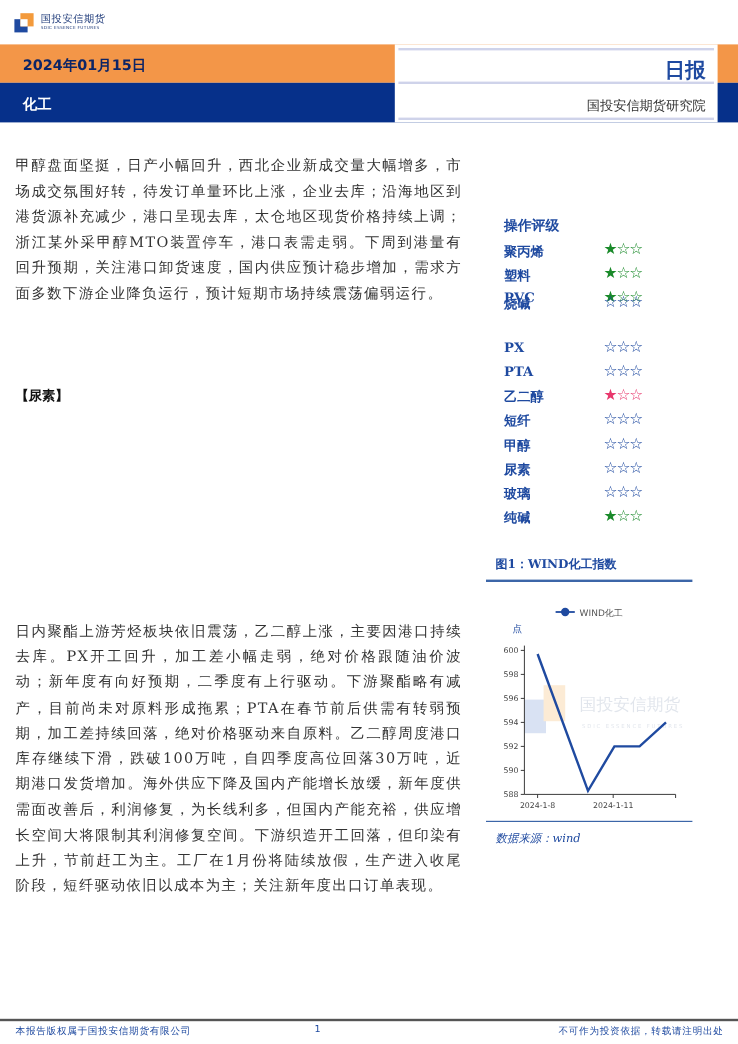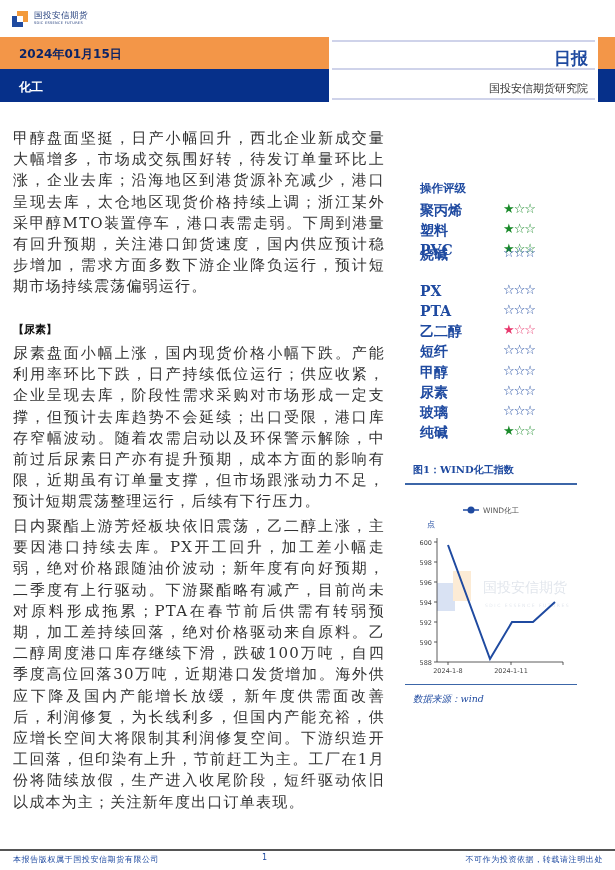--- a/index.html
+++ b/index.html
@@ -16,25 +16,25 @@
   .band-blue { position:absolute; left:0; top:69px; width:615px; height:33px; background:#06308a; }
   .band-date { position:absolute; left:19px; top:46px; font-size:12px; font-weight:bold; color:#0c2466; }
   .band-sector { position:absolute; left:19px; top:79px; font-size:12px; font-weight:bold; color:#fff; }
   .hdr-box { position:absolute; left:329px; top:37px; width:269px; height:65px; background:#fff; }
   .hdr-line { position:absolute; left:3px; width:263px; height:2px; background:#cfd3ea; }
   .hdr-title { position:absolute; right:10px; top:10px; font-size:17px; font-weight:bold; color:#1f4aa0; }
   .hdr-inst { position:absolute; right:10px; top:44px; font-size:11px; color:#333; }
 
   .section { position:absolute; left:13px; width:372px; font-family:"DejaVu Serif", serif; }
   .sec-head { font-size:11px; font-weight:bold; color:#111; margin-bottom:6px; }
-  .sec-body { font-size:15px; line-height:21.2px; color:#333; letter-spacing:1.2px; text-align:justify; }
+  .sec-body { font-size:12px; line-height:21.2px; color:#333; letter-spacing:1.2px; text-align:justify; }
 
   .rating-title { position:absolute; left:420px; top:181px; font-size:11.5px; font-weight:bold; color:#1f4aa0; font-family:"DejaVu Serif", serif;text-align:right; }
   .rating-row { position:absolute; left:420px; height:20px; width:160px; }
-  .rating-name { position:absolute; left:0; top:0; font-size:14px; font-weight:bold; color:#1f4aa0; font-family:"DejaVu Serif", serif; }
+  .rating-name { position:absolute; left:0; top:0; font-size:11px; font-weight:bold; color:#1f4aa0; font-family:"DejaVu Serif", serif; }
   .rating-stars { position:absolute; left:83px; top:-1px; font-size:13px; letter-spacing:-1px; }
 
   .fig-title { position:absolute; left:413px; top:463px; font-size:10px; font-weight:bold; color:#1f4aa0; font-family:"DejaVu Serif", serif; }
   .fig-line-top { position:absolute; left:405px; top:483px; width:172px; height:2px; background:#3c66a8; }
   .fig-line-bottom { position:absolute; left:405px; top:684px; width:172px; height:1px; background:#3c66a8; }
   .chart { position:absolute; left:405px; top:490px; width:180px; height:195px; }
   .source { position:absolute; left:413px; top:693px; font-size:9.5px; font-style:italic; color:#1f4aa0; font-family:"DejaVu Serif", serif; }
 
   .footer-line { position:absolute; left:0; top:849px; width:615px; height:2px; background:#555; }
   .footer-left { position:absolute; left:13px; top:854px; font-size:8px; color:#1f4aa0; font-family:"DejaVu Serif", serif; letter-spacing:0.6px; }
@@ -64,21 +64,20 @@
   <div class="hdr-line" style="top:31px;"></div>
   <div class="hdr-inst">国投安信期货研究院</div>
   <div class="hdr-line" style="top:61px;"></div>
 </div>
 
 <div class="section" style="top:128px;">
   <div class="sec-body">甲醇盘面坚挺，日产小幅回升，西北企业新成交量大幅增多，市场成交氛围好转，待发订单量环比上涨，企业去库；沿海地区到港货源补充减少，港口呈现去库，太仓地区现货价格持续上调；浙江某外采甲醇MTO装置停车，港口表需走弱。下周到港量有回升预期，关注港口卸货速度，国内供应预计稳步增加，需求方面多数下游企业降负运行，预计短期市场持续震荡偏弱运行。</div>
 </div>
 <div class="section" style="top:322px;">
   <div class="sec-head">【尿素】</div>
-  <div class="sec-body">尿素盘面小幅上涨，国内现货价格小幅下跌。产能利用率环比下跌，日产持续低位运行；供应收紧，企业呈现去库，阶段性需求采购对市场形成一定支撑，但预计去库趋势不会延续；出口受限，港口库存窄幅波动。随着农需启动以及环保警示解除，中前过后尿素日产亦有提升预期，成本方面的影响有限，近期虽有订单量支撑，但市场跟涨动力不足，预计短期震荡整理运行，后续有下行压力。</div>
 </div>
 <div class="section" style="top:516px;">
   <div class="sec-body">日内聚酯上游芳烃板块依旧震荡，乙二醇上涨，主要因港口持续去库。PX开工回升，加工差小幅走弱，绝对价格跟随油价波动；新年度有向好预期，二季度有上行驱动。下游聚酯略有减产，目前尚未对原料形成拖累；PTA在春节前后供需有转弱预期，加工差持续回落，绝对价格驱动来自原料。乙二醇周度港口库存继续下滑，跌破100万吨，自四季度高位回落30万吨，近期港口发货增加。海外供应下降及国内产能增长放缓，新年度供需面改善后，利润修复，为长线利多，但国内产能充裕，供应增长空间大将限制其利润修复空间。下游织造开工回落，但印染有上升，节前赶工为主。工厂在1月份将陆续放假，生产进入收尾阶段，短纤驱动依旧以成本为主；关注新年度出口订单表现。</div>
 </div>
 
 <div class="rating-title">操作评级</div>
 <div id="ratings">
     <div class="rating-row" style="top: 202px;">
       <span class="rating-name">聚丙烯</span>
       <span class="rating-stars" style="color: rgb(26, 138, 42);">★☆☆</span>

